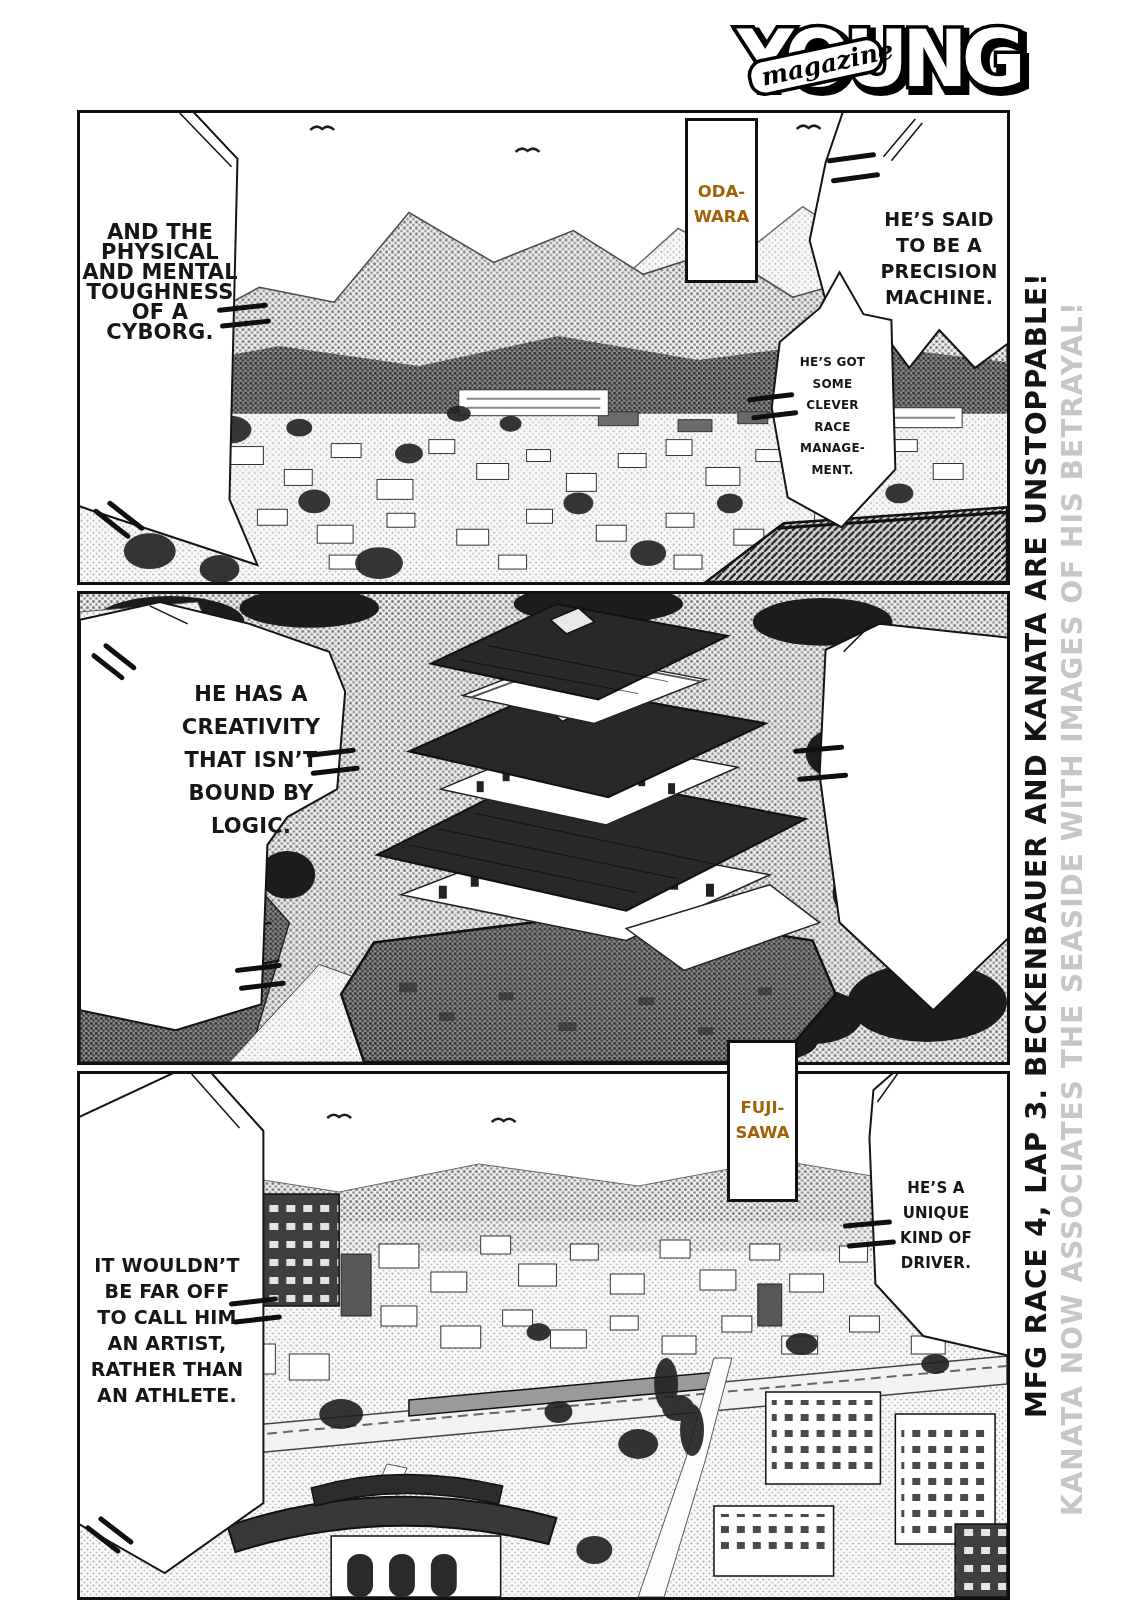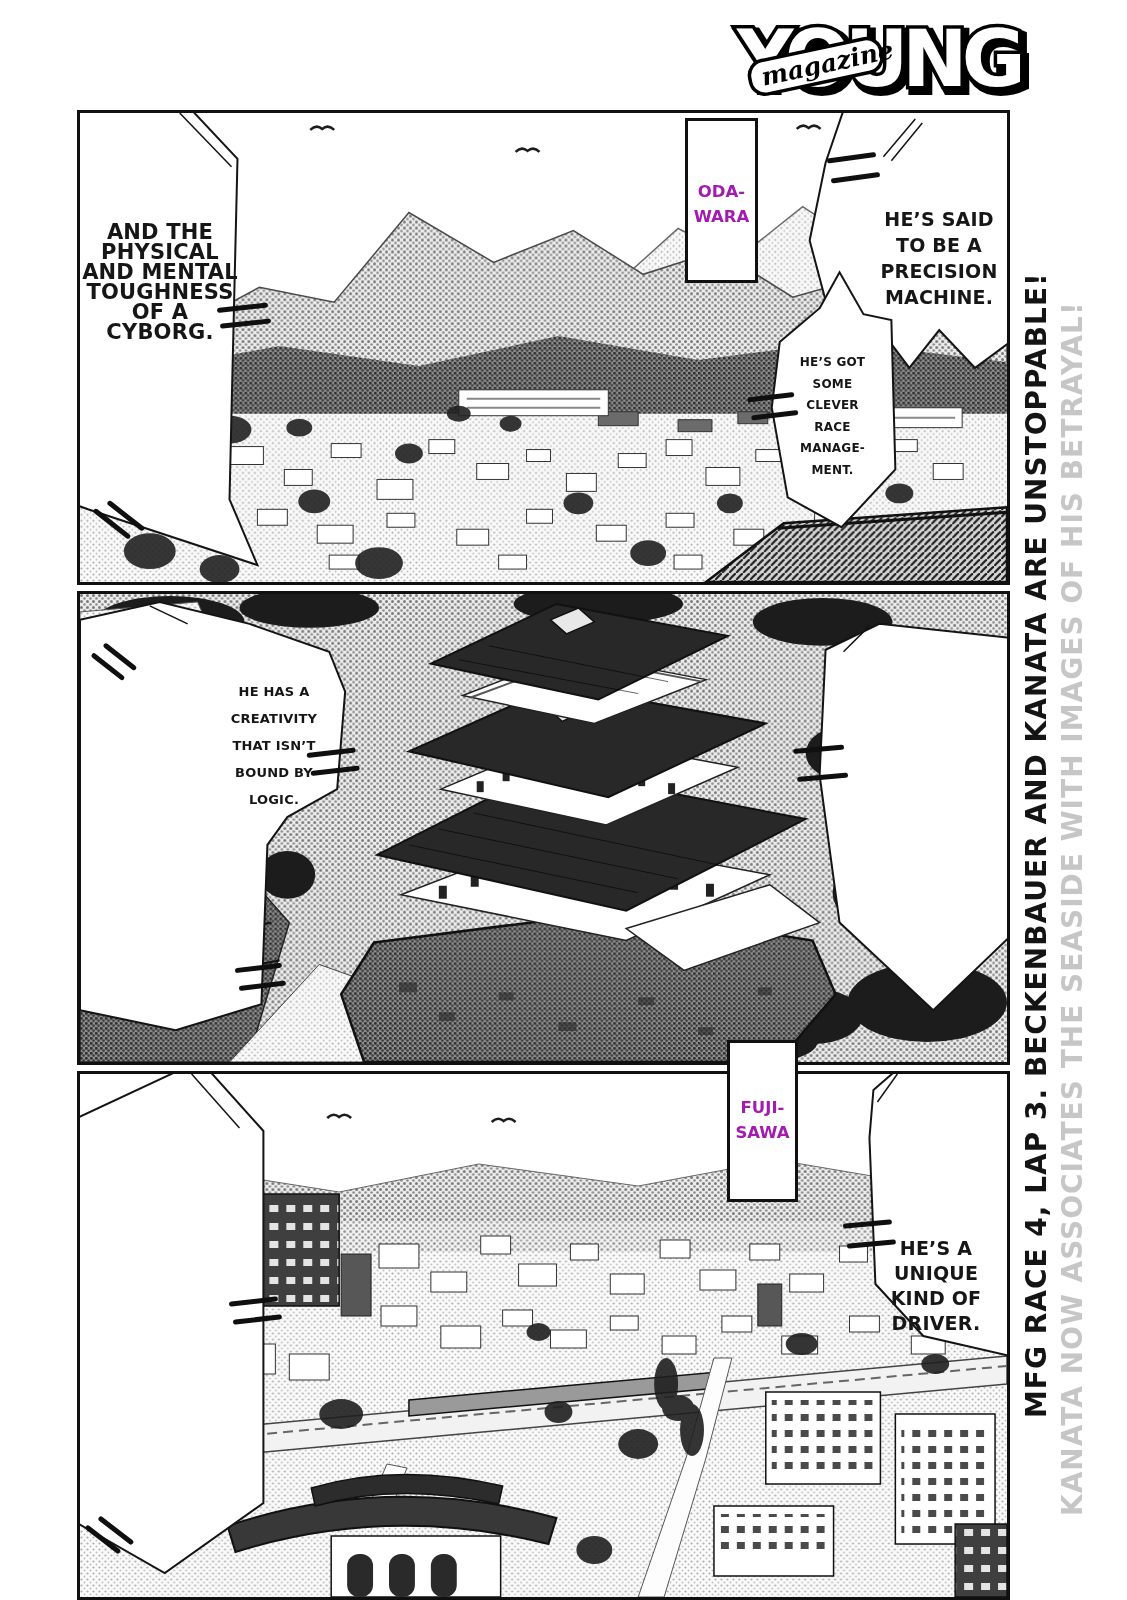--- a/index.html
+++ b/index.html
@@ -8,27 +8,27 @@
   .panel{position:absolute;box-sizing:border-box;border:3px solid #101010;background:#fff;overflow:hidden;}
   #panel-1{left:77px;top:110px;width:933px;height:475px;}
   #panel-2{left:77px;top:591px;width:933px;height:474px;}
   #panel-3{left:77px;top:1071px;width:933px;height:529px;}
   .panel svg.art{display:block;width:100%;height:100%;}
   .dlg{position:absolute;z-index:10;color:#161616;text-align:center;white-space:pre-line;
        font-weight:700;letter-spacing:.2px;}
   #t-p1-left  {left:80px; top:222px; width:160px;font-size:21px;line-height:20px;}
   #t-p1-r1    {left:868px;top:206px; width:142px;font-size:19px;line-height:26px;}
   #t-p1-r2    {left:765px;top:352px; width:135px;font-size:12px;line-height:21.5px;}
-  #t-p2-l1    {left:199px;top:678px; width:150px;font-size:13px;line-height:27px;}
+  #t-p2-l1    {left:176px;top:678px; width:150px;font-size:21px;line-height:33px;}
   #t-p2-l2    {left:85px; top:822px; width:155px;font-size:19px;line-height:25px;}
   #t-p2-r     {left:838px;top:720px; width:166px;font-size:18px;line-height:23.5px;}
   #t-p3-left  {left:82px; top:1252px;width:170px;font-size:19px;line-height:26px;}
-  #t-p3-right {left:860px;top:1236px;width:152px;font-size:19px;line-height:25px;}
+  #t-p3-right {left:860px;top:1176px;width:152px;font-size:15px;line-height:25px;}
   .vbox{position:absolute;z-index:30;box-sizing:border-box;background:#fff;border:3px solid #101010;
-        text-align:center;white-space:pre-line;color:#a21caf;
+        text-align:center;white-space:pre-line;color:#a16207;
         font-weight:700;font-size:16.5px;line-height:25px;}
   #box-odawara{left:685px;top:118px;width:73px;height:165px;padding-top:58px;}
   #box-fujisawa{left:727px;top:1012px;width:71px;height:162px;padding-top:52px;margin-top:28px;}
   .tagline{position:absolute;z-index:5;white-space:nowrap;font-weight:700;font-size:28px;
            letter-spacing:1px;transform:rotate(-90deg);transform-origin:0 0;}
   #tagline-primary{left:1020px;top:1418px;color:#141414;}
   #tagline-secondary{left:1056px;top:1516px;color:#c6c6c6;}
   #logo{position:absolute;left:733px;top:10px;z-index:6;}
   .defs-holder{position:absolute;width:0;height:0;overflow:hidden;}
 </style>
@@ -387,18 +387,24 @@
 SOME
 CLEVER
 RACE
 MANAGE-
 MENT.</div>
   <div class="dlg" id="t-p2-l1">HE HAS A
 CREATIVITY
 THAT ISN’T
 BOUND BY
 LOGIC.</div>
+  <div class="dlg" id="t-p3-left">IT WOULDN’T
+BE FAR OFF
+TO CALL HIM
+AN ARTIST,
+RATHER THAN
+AN ATHLETE.</div>
   <div class="dlg" id="t-p3-right">HE’S A
 UNIQUE
 KIND OF
 DRIVER.</div>
 
 </div>
 
 </body></html>

